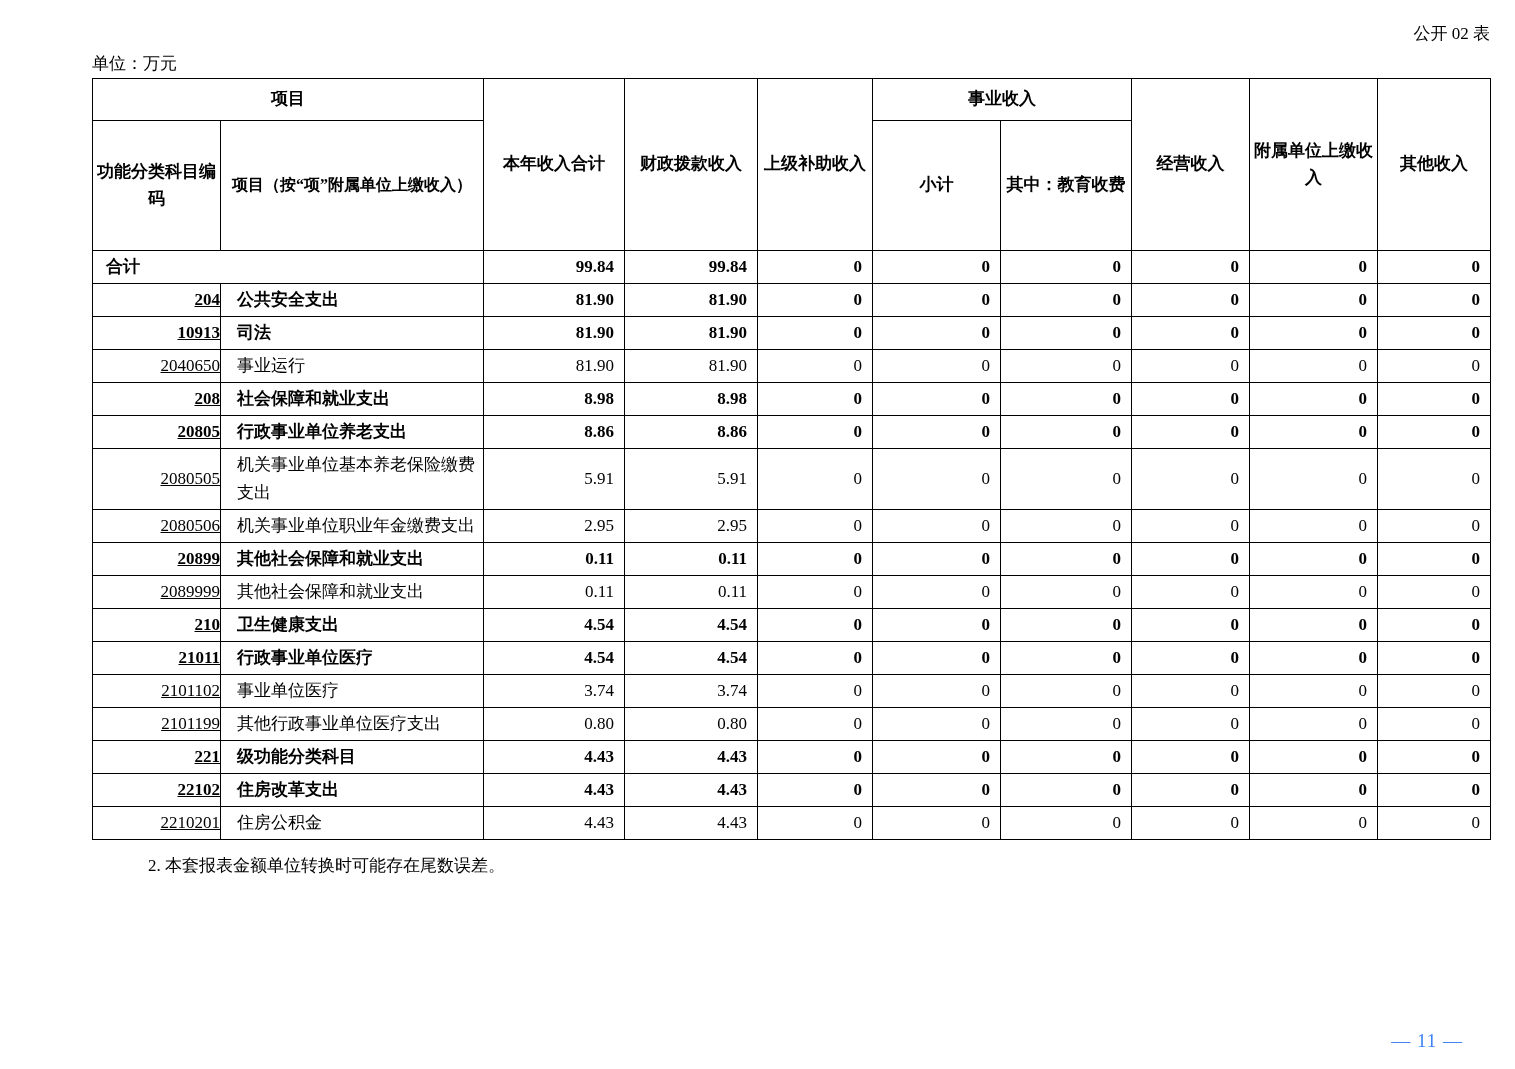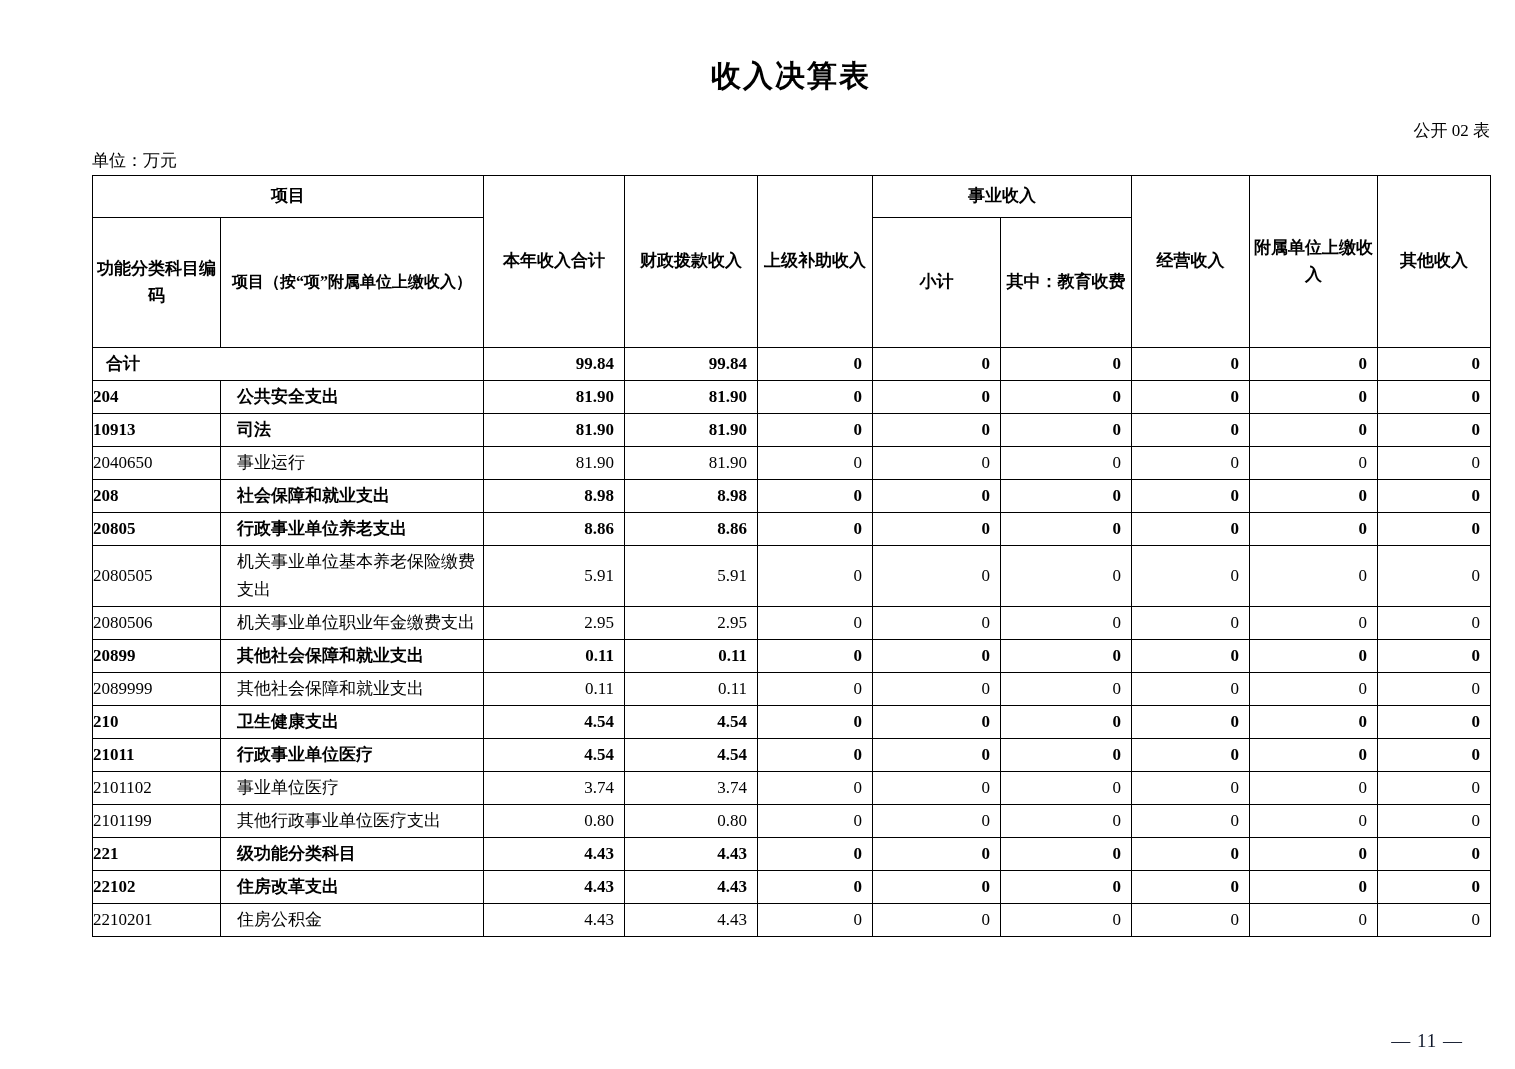--- a/index.html
+++ b/index.html
@@ -36,38 +36,37 @@
     line-height: 1.55; padding: 2px;
   }
   tr.head-top th { height: 42px; }
   tr.head-sub th { height: 130px; }
   th.item-header { font-size: 16px; padding: 1px; }
   tbody tr { height: 33px; }
   tbody td {
     font-size: 17px; vertical-align: middle;
     padding: 2px 0; line-height: 28px;
   }
-  td.code { text-align: left; padding-left: 0; }
+  td.code { text-align: right; padding-left: 0; text-decoration: underline; }
   td.item { text-align: left; padding-left: 16px; }
   td.item.center { text-align: left; padding-left: 13px; }
   td.num { text-align: right; padding-right: 10px; }
   tr.bold td { font-weight: bold; }
   .notes { font-size: 17px; margin-top: 9px; line-height: 2.0; }
   .note-indent { padding-left: 56px; }
   .page-number {
     position: absolute; right: 52px; bottom: 17px;
-    font-size: 19px; color: #0f172a; letter-spacing: 1px;
+    font-size: 19px; color: #3b82f6; letter-spacing: 1px;
   }
 </style>
 </head>
 <body>
 
 <div class="content">
 
-  <h1 class="doc-title">收入决算表</h1>
 
   <div class="table-code">公开 02 表</div>
 
   <div class="meta-row">
     <span>单位：万元</span>
   </div>
 
   <table class="revenue">
     <colgroup>
       <col style="width:128px">
@@ -300,17 +299,18 @@
           <td class="num">0</td>
           <td class="num">0</td>
           <td class="num">0</td>
           <td class="num">0</td>
           <td class="num">0</td>
         </tr>
       </tbody>
   </table>
 
   <div class="notes">
+    <div class="note-indent">2. 本套报表金额单位转换时可能存在尾数误差。</div>
   </div>
 
 </div>
 
 <div class="page-number">— 11 —</div>
 
 </body></html>

